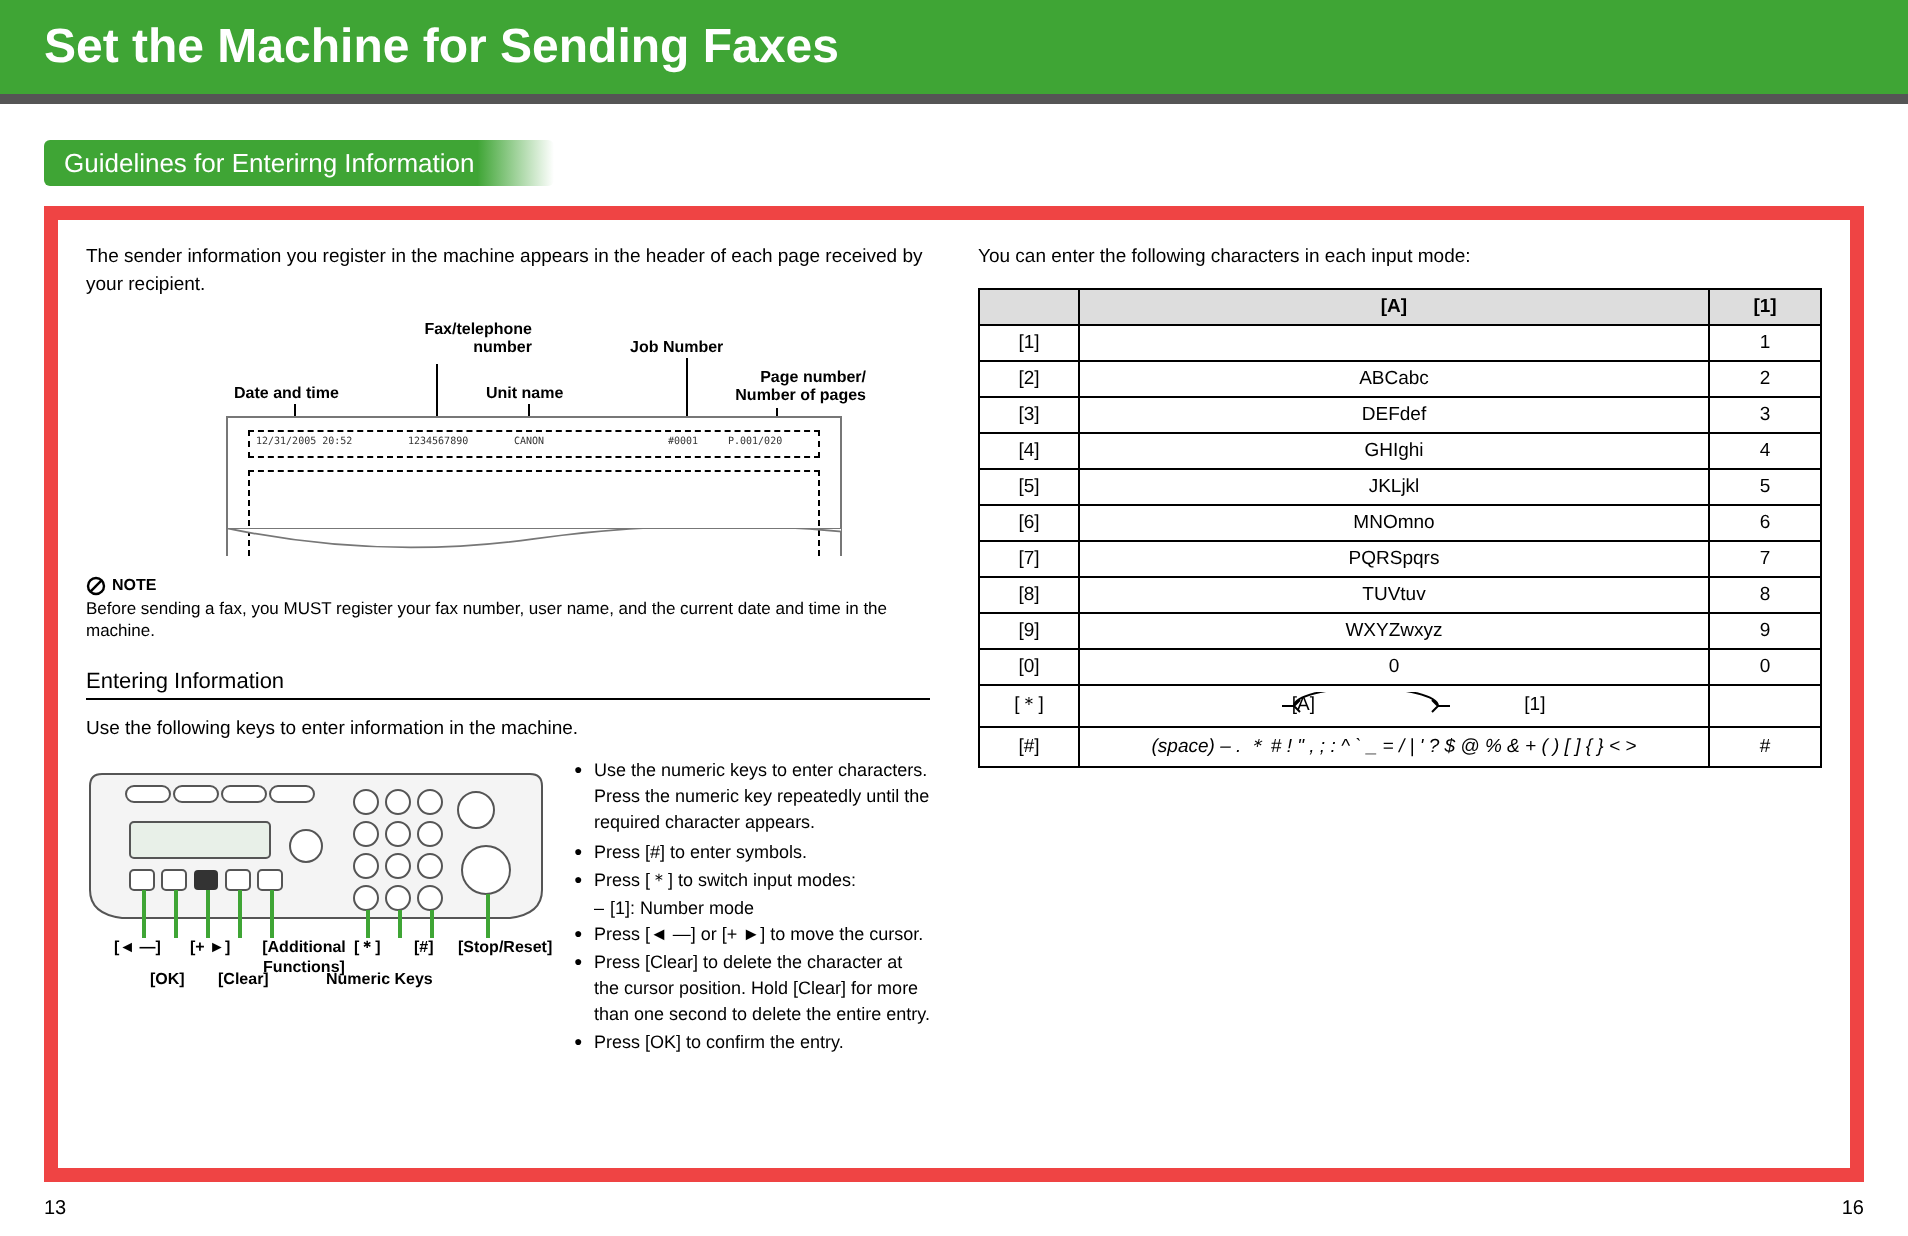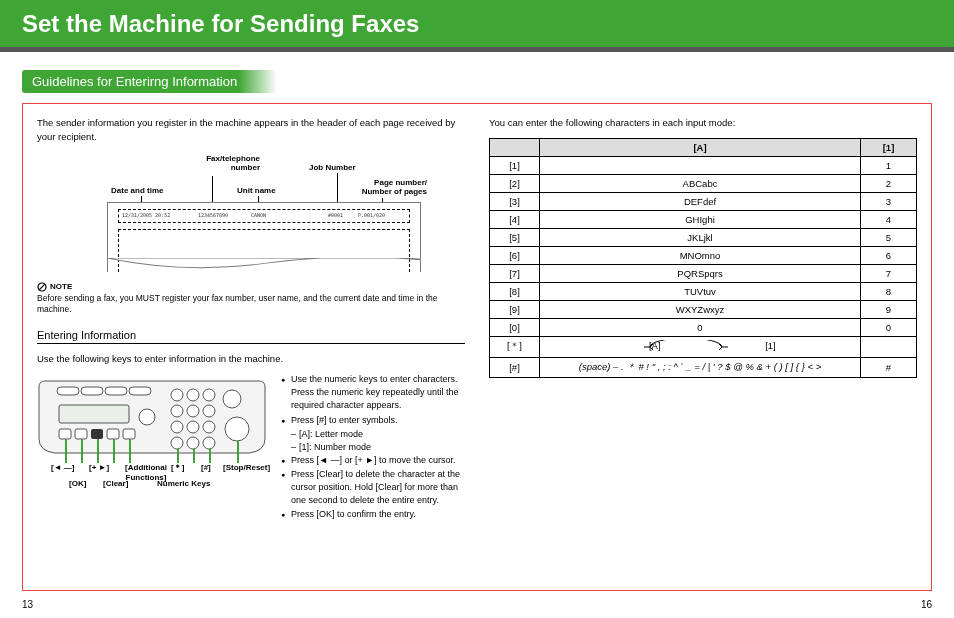--- a/index.html
+++ b/index.html
@@ -2,21 +2,21 @@
 <html><head>
 <meta charset="utf-8">
 <style>
 *{margin:0;padding:0;box-sizing:border-box}
 body{font-family:Arial,Helvetica,sans-serif;width:954px;height:618px;background:#fff;position:relative;font-size:10px;color:#000}
 .top-band{background:#3fa535;height:52px;position:relative}
 .title{color:#fff;font-weight:900;font-size:24px;padding:10px 0 0 22px;font-family:"Arial Black",Arial,sans-serif}
 .top-dark{position:absolute;left:0;right:0;top:47px;height:5px;background:#555}
 .content{padding:18px 22px 0;position:relative}
 .section-hdr{display:inline-block;background:linear-gradient(to right,#3fa535 0%,#3fa535 85%,#fff 100%);color:#fff;font-weight:normal;font-size:13px;padding:4px 40px 4px 10px;border-radius:3px;margin-bottom:10px}
-.green-border{border:1px solid #ef4444;padding:12px 14px;height:488px;position:relative}
+.green-border{border:7px solid #ef4444;padding:12px 14px;height:488px;position:relative}
 .cols{display:flex;gap:24px}
 .col{flex:1}
 .lead{font-size:9.5px;line-height:1.45;margin-bottom:8px}
 .dia{position:relative;height:122px;margin:2px 0 8px}
 .dia-lbl{position:absolute;font-size:8px;font-weight:bold;text-align:right;line-height:1.2}
 .ptr{position:absolute;width:1px;background:#000}
 .page-wedge{position:absolute;left:70px;right:44px;top:50px;height:70px;border:1px solid #777;border-bottom:none;background:#fff}
 .page-rip{position:absolute;left:70px;right:44px;top:106px;height:18px}
 .page-rip svg{width:100%;height:100%}
 .dots{position:absolute;border:1px dashed #000}
@@ -155,21 +155,21 @@
             <div class="kbl" style="left:164px;top:90px">[#]</div>
             <div class="kbl" style="left:186px;top:90px">[Stop/Reset]</div>
             <div class="kbl" style="left:32px;top:106px">[OK]</div>
             <div class="kbl" style="left:66px;top:106px">[Clear]</div>
             <div class="kbl" style="left:120px;top:106px">Numeric Keys</div>
           </div>
 
           <ul class="bullets">
             <li>Use the numeric keys to enter characters. Press the numeric key repeatedly until the required character appears.</li>
             <li>Press [#] to enter symbols.</li>
-            <div class="subli">[A]: Letter mode</div>
+            <li>Press [＊] to switch input modes:</li>
             <div class="subli">[1]: Number mode</div>
             <li>Press [◄ —] or [+ ►] to move the cursor.</li>
             <li>Press [Clear] to delete the character at the cursor position. Hold [Clear] for more than one second to delete the entire entry.</li>
             <li>Press [OK] to confirm the entry.</li>
           </ul>
         </div>
       </div>
 
       <div class="col">
         <p class="lead">You can enter the following characters in each input mode:</p>

